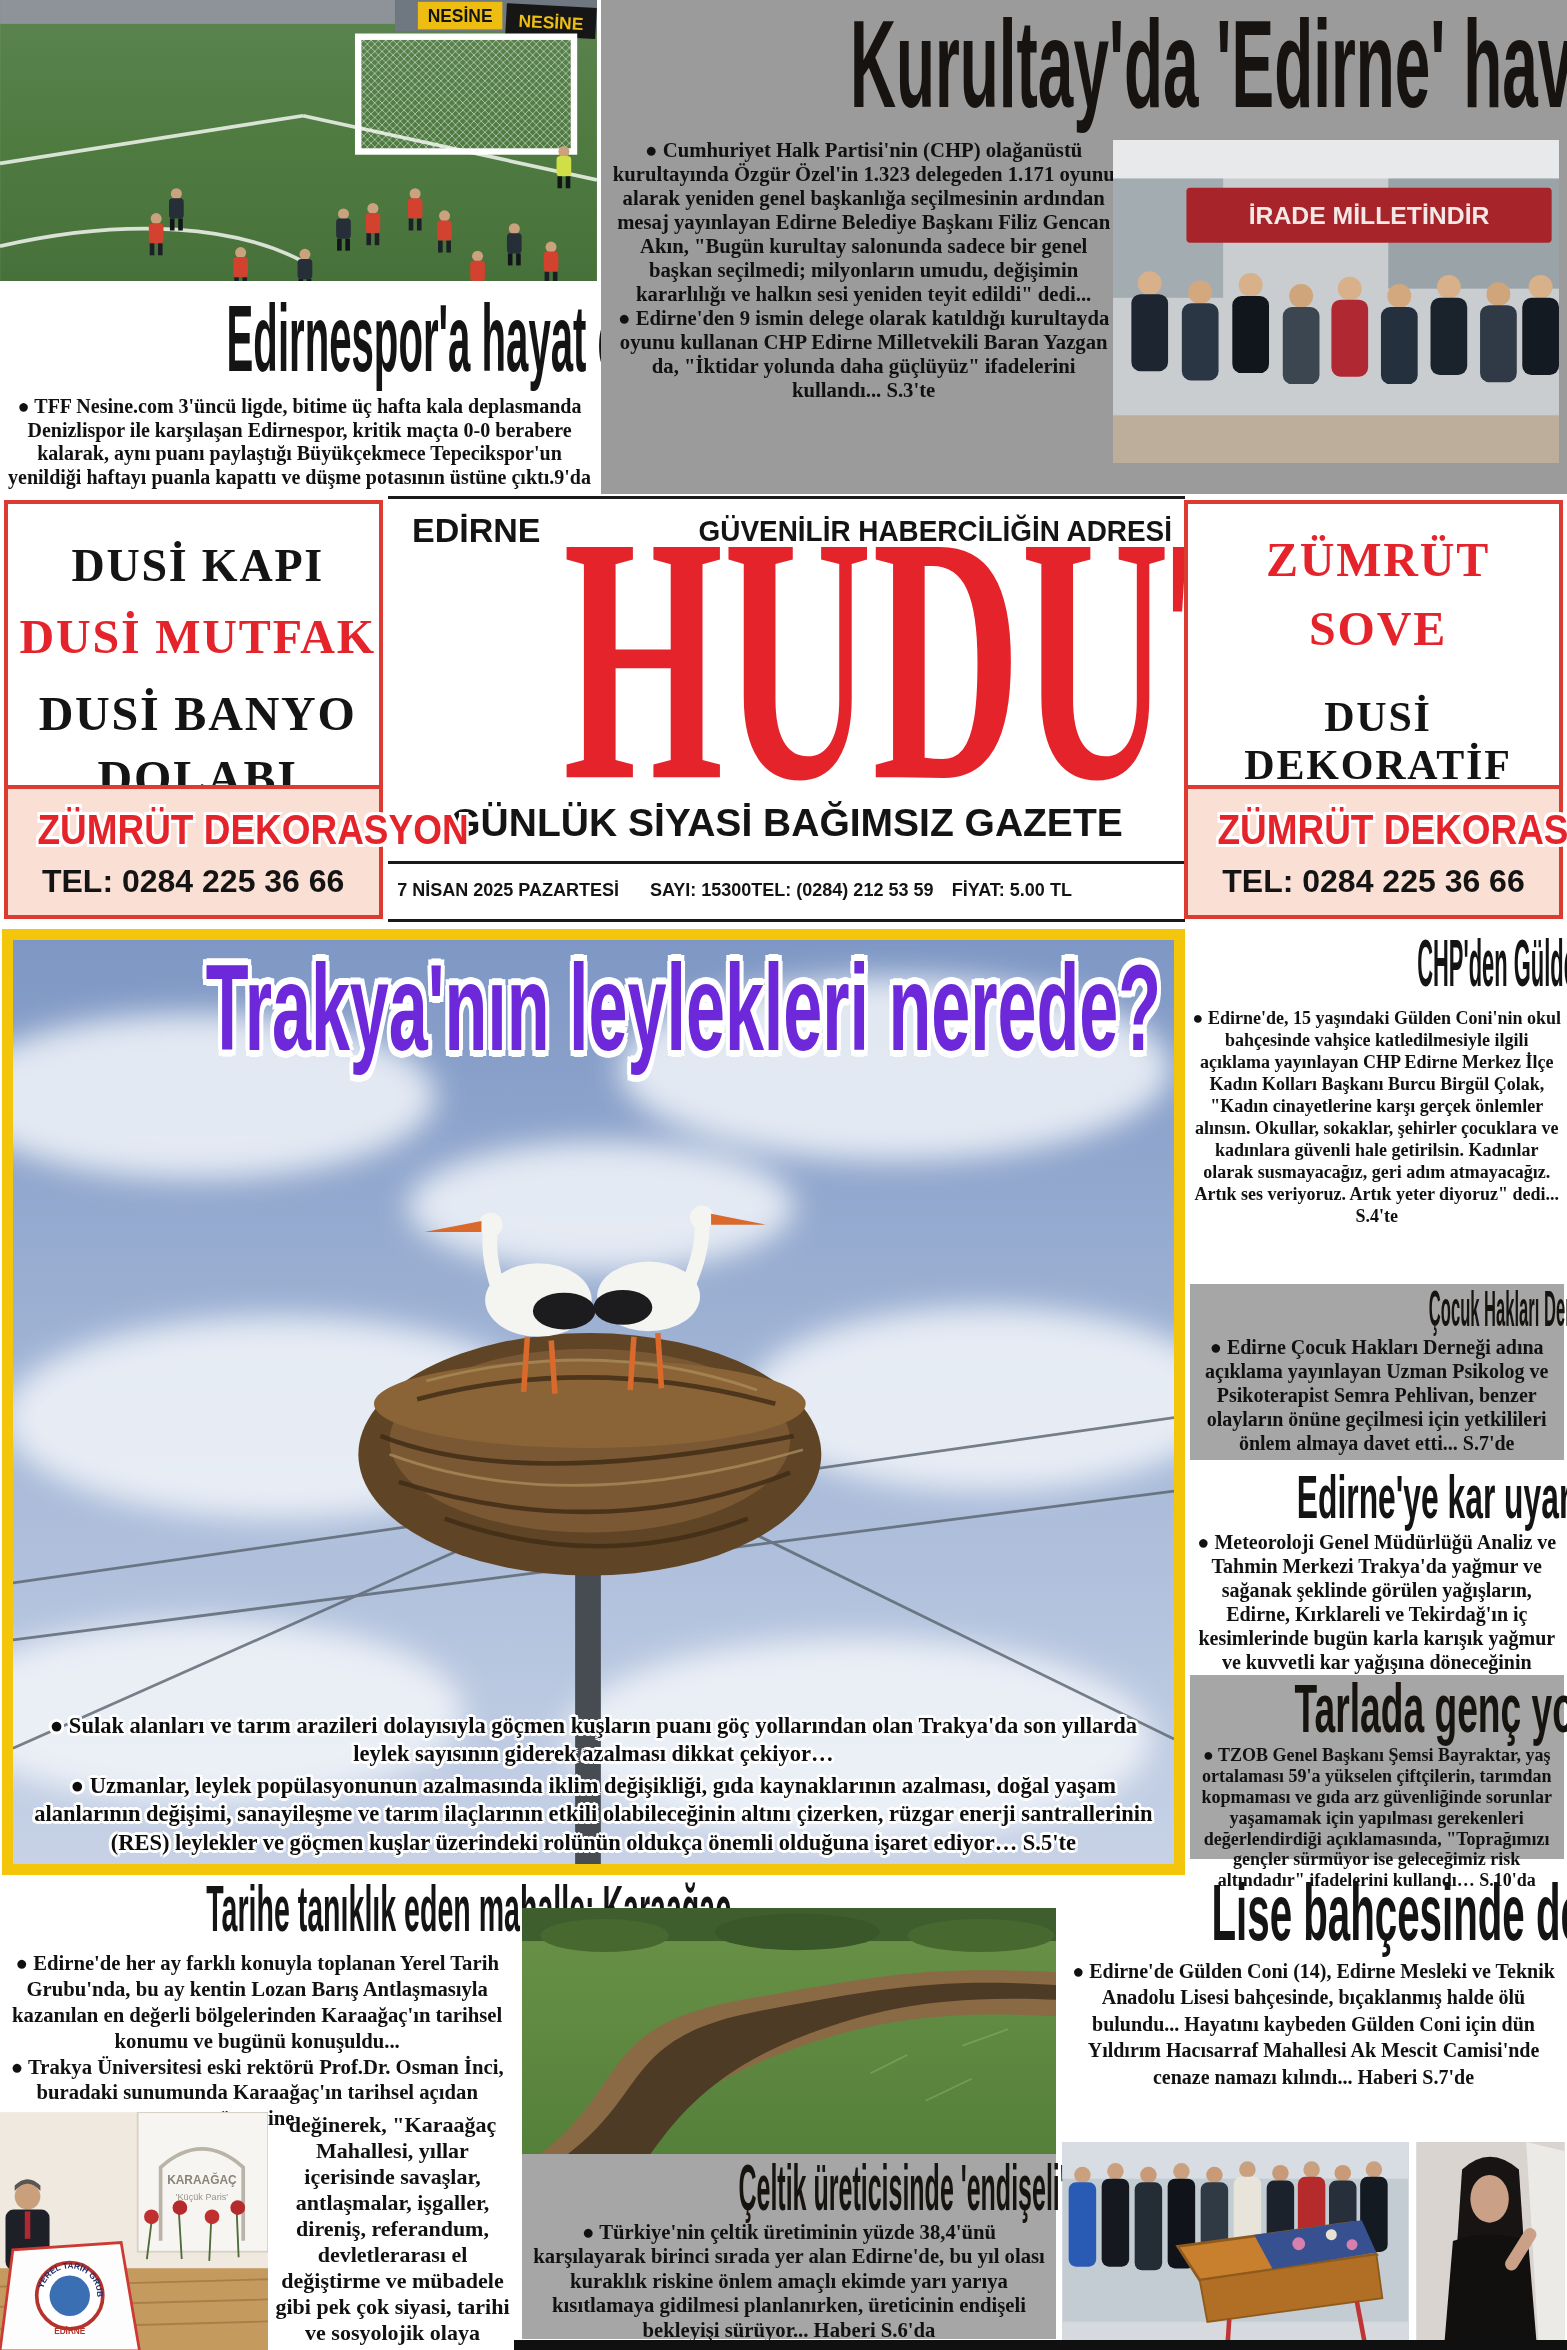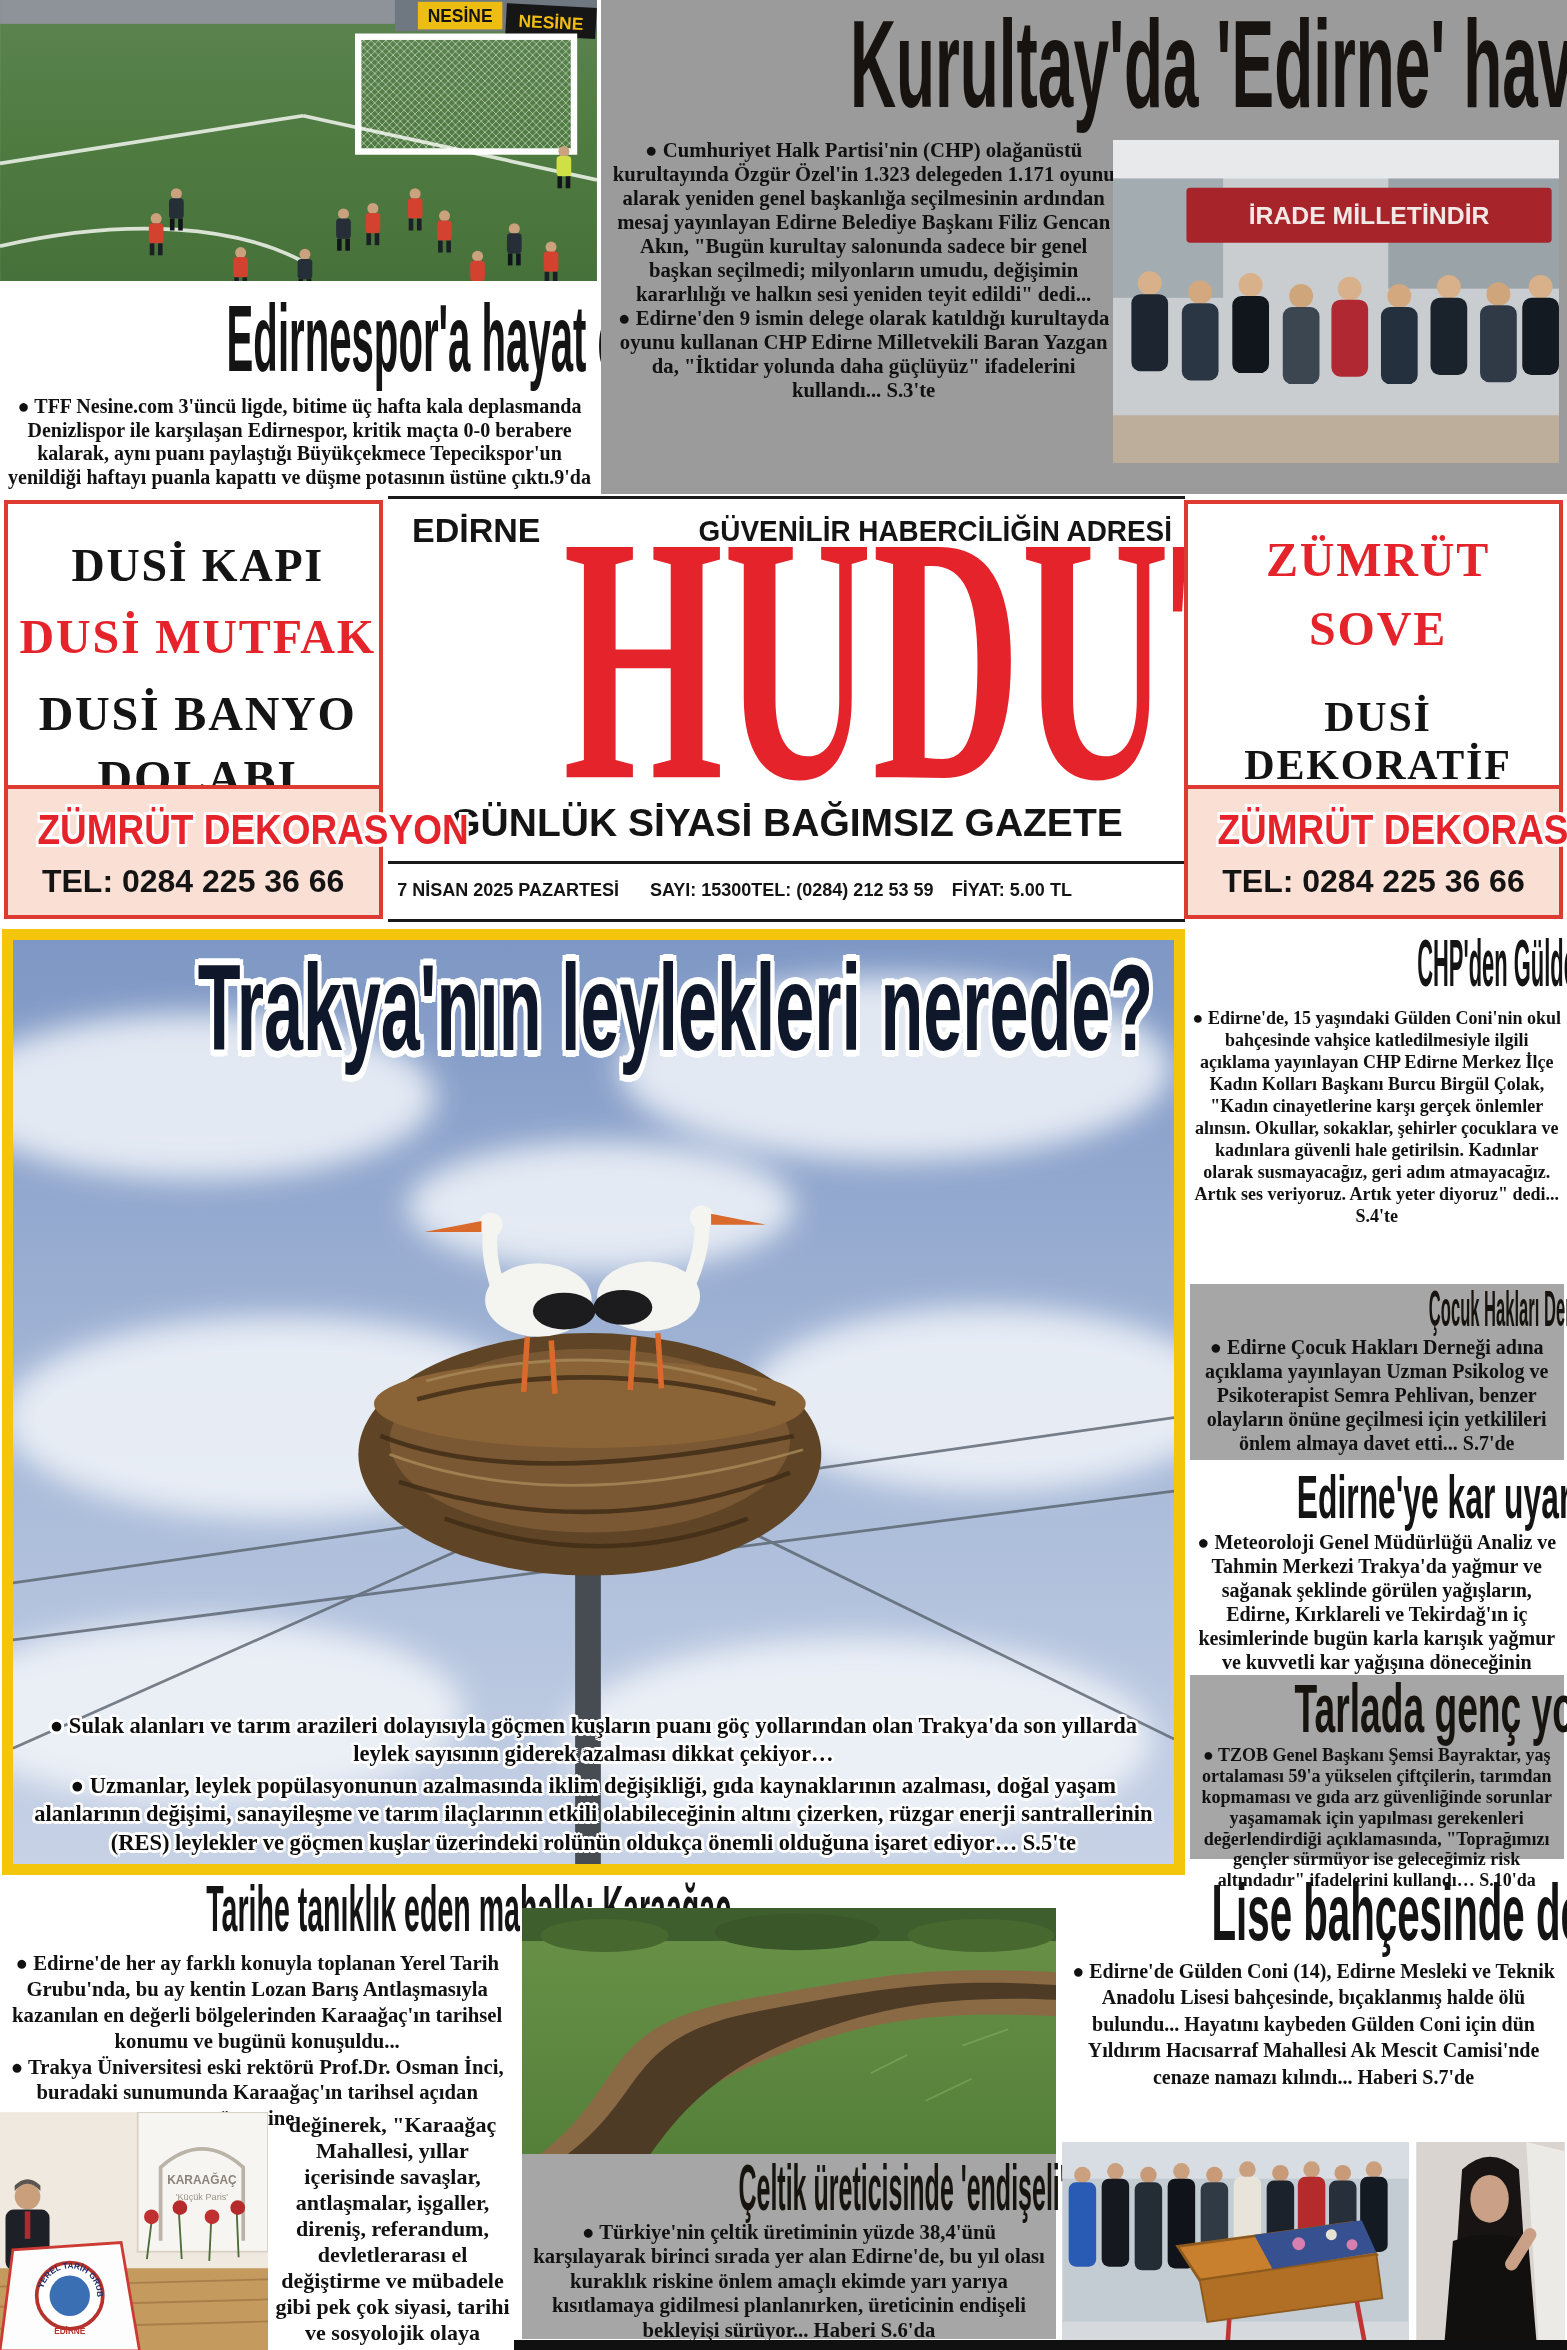--- a/index.html
+++ b/index.html
@@ -37,22 +37,22 @@
         border-top:4.6px solid #dd3a31;text-align:center;}
   .adline{font-family:"Liberation Serif",serif;font-weight:bold;letter-spacing:1.8px;}
   .adbrand{font-family:"Liberation Sans",sans-serif;font-weight:bold;color:#e5232b;
         font-size:42px;transform:scaleX(.88);display:inline-block;white-space:nowrap;margin-top:16.5px;
         text-shadow:-2.8px -2.8px 0 #fff,2.8px -2.8px 0 #fff,-2.8px 2.8px 0 #fff,2.8px 2.8px 0 #fff,0 2.8px 0 #fff,0 -2.8px 0 #fff;}
   .adtel{font-family:"Liberation Sans",sans-serif;font-weight:bold;font-size:32px;margin-top:9.2px;}
   
   .lead-frame{left:1.8px;top:929px;width:1161px;height:924px;background:#f3c50b;
         border:11px solid #f3c50b;}
   .lead-photo{position:relative;width:100%;height:100%;overflow:hidden;}
-  .lead-hl{position:absolute;left:8px;right:0;top:13px;text-align:left;
-        font-family:"Liberation Sans",sans-serif;font-weight:bold;font-size:96px;color:#0f172a;}
+  .lead-hl{position:absolute;left:16px;right:0;top:13px;text-align:left;
+        font-family:"Liberation Sans",sans-serif;font-weight:bold;font-size:96px;color:#6d28d9;}
   .lead-hl .cx{transform:scale(.73,1.28);
         text-shadow:-4.6px -4.6px 0 #fff,4.6px -4.6px 0 #fff,-4.6px 4.6px 0 #fff,4.6px 4.6px 0 #fff,
         -5.5px 0 0 #fff,5.5px 0 0 #fff,0 -5.5px 0 #fff,0 5.5px 0 #fff;}
   .lead-cap{position:absolute;left:9.2px;right:9.2px;bottom:3.7px;text-align:center;}
   .lead-cap p{margin:3.7px 0;font-family:"Liberation Serif",serif;font-weight:bold;
         font-size:22.5px;line-height:1.25;color:#0d0d0d;
         text-shadow:-2.3px -2.3px 0 #fff,2.3px -2.3px 0 #fff,-2.3px 2.3px 0 #fff,2.3px 2.3px 0 #fff,
         -2.8px 0 0 #fff,2.8px 0 0 #fff,0 -2.8px 0 #fff,0 2.8px 0 #fff;}
   
   .rc{left:1190px;width:374px;}

